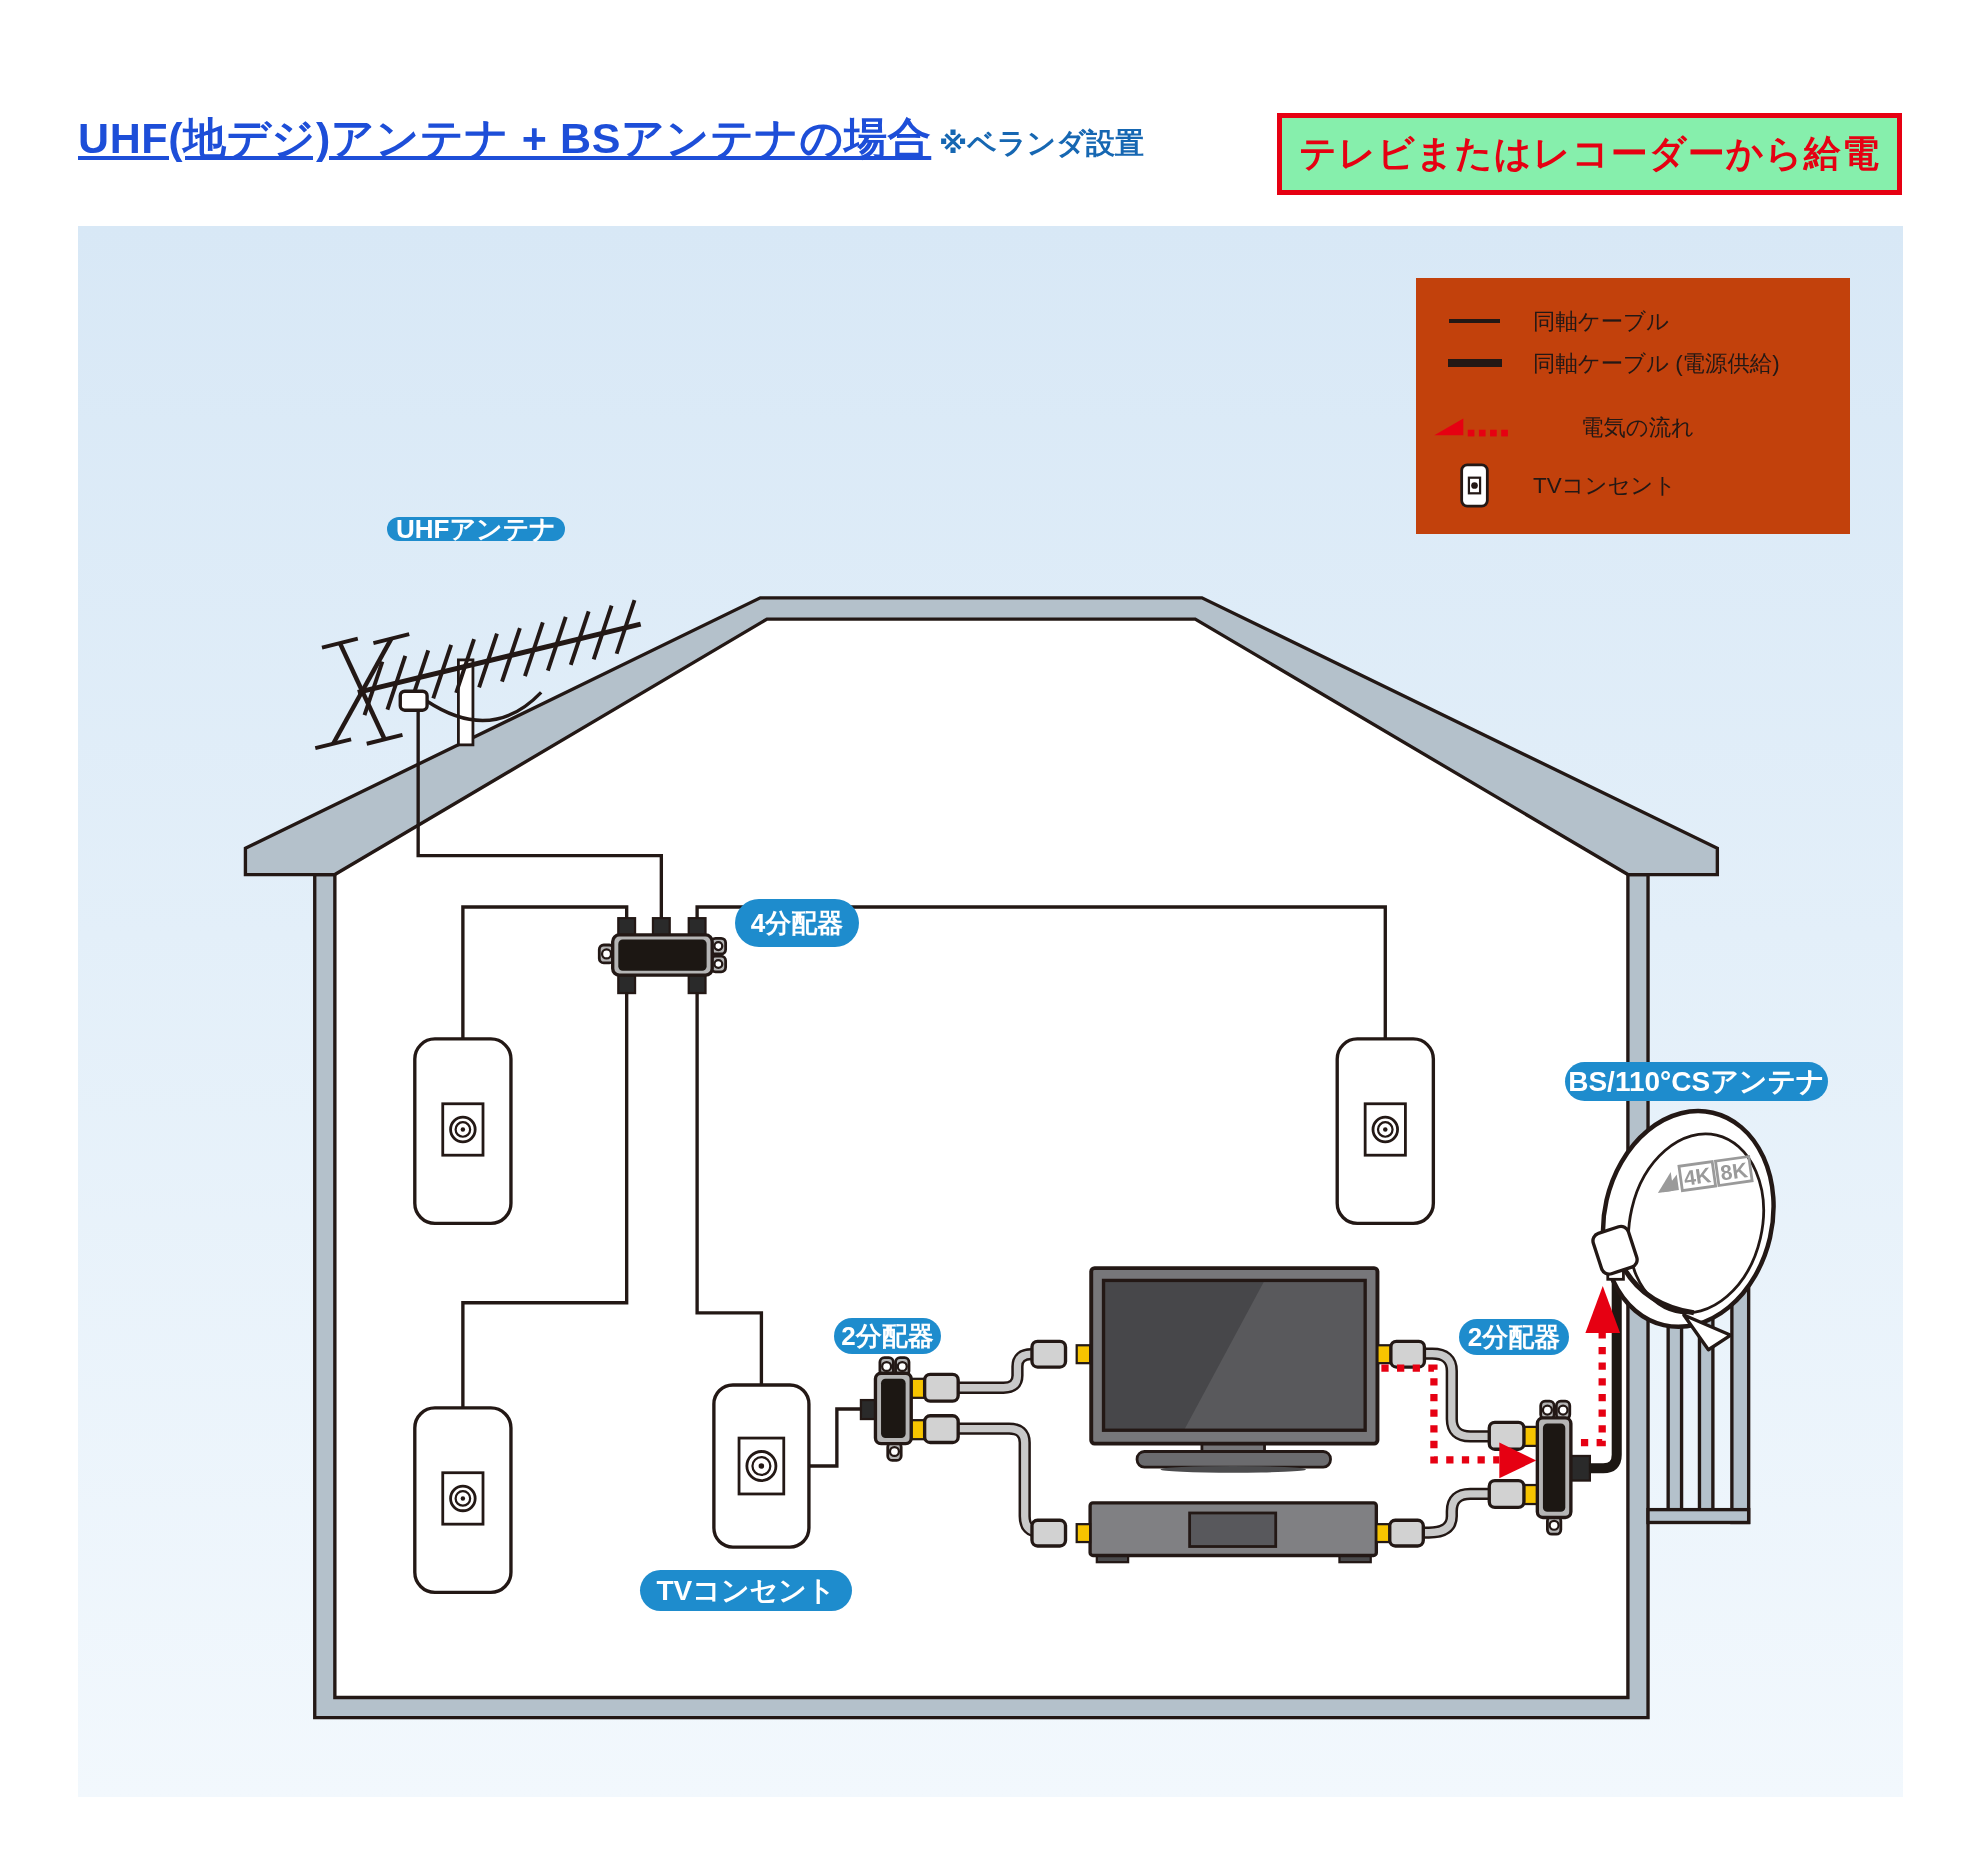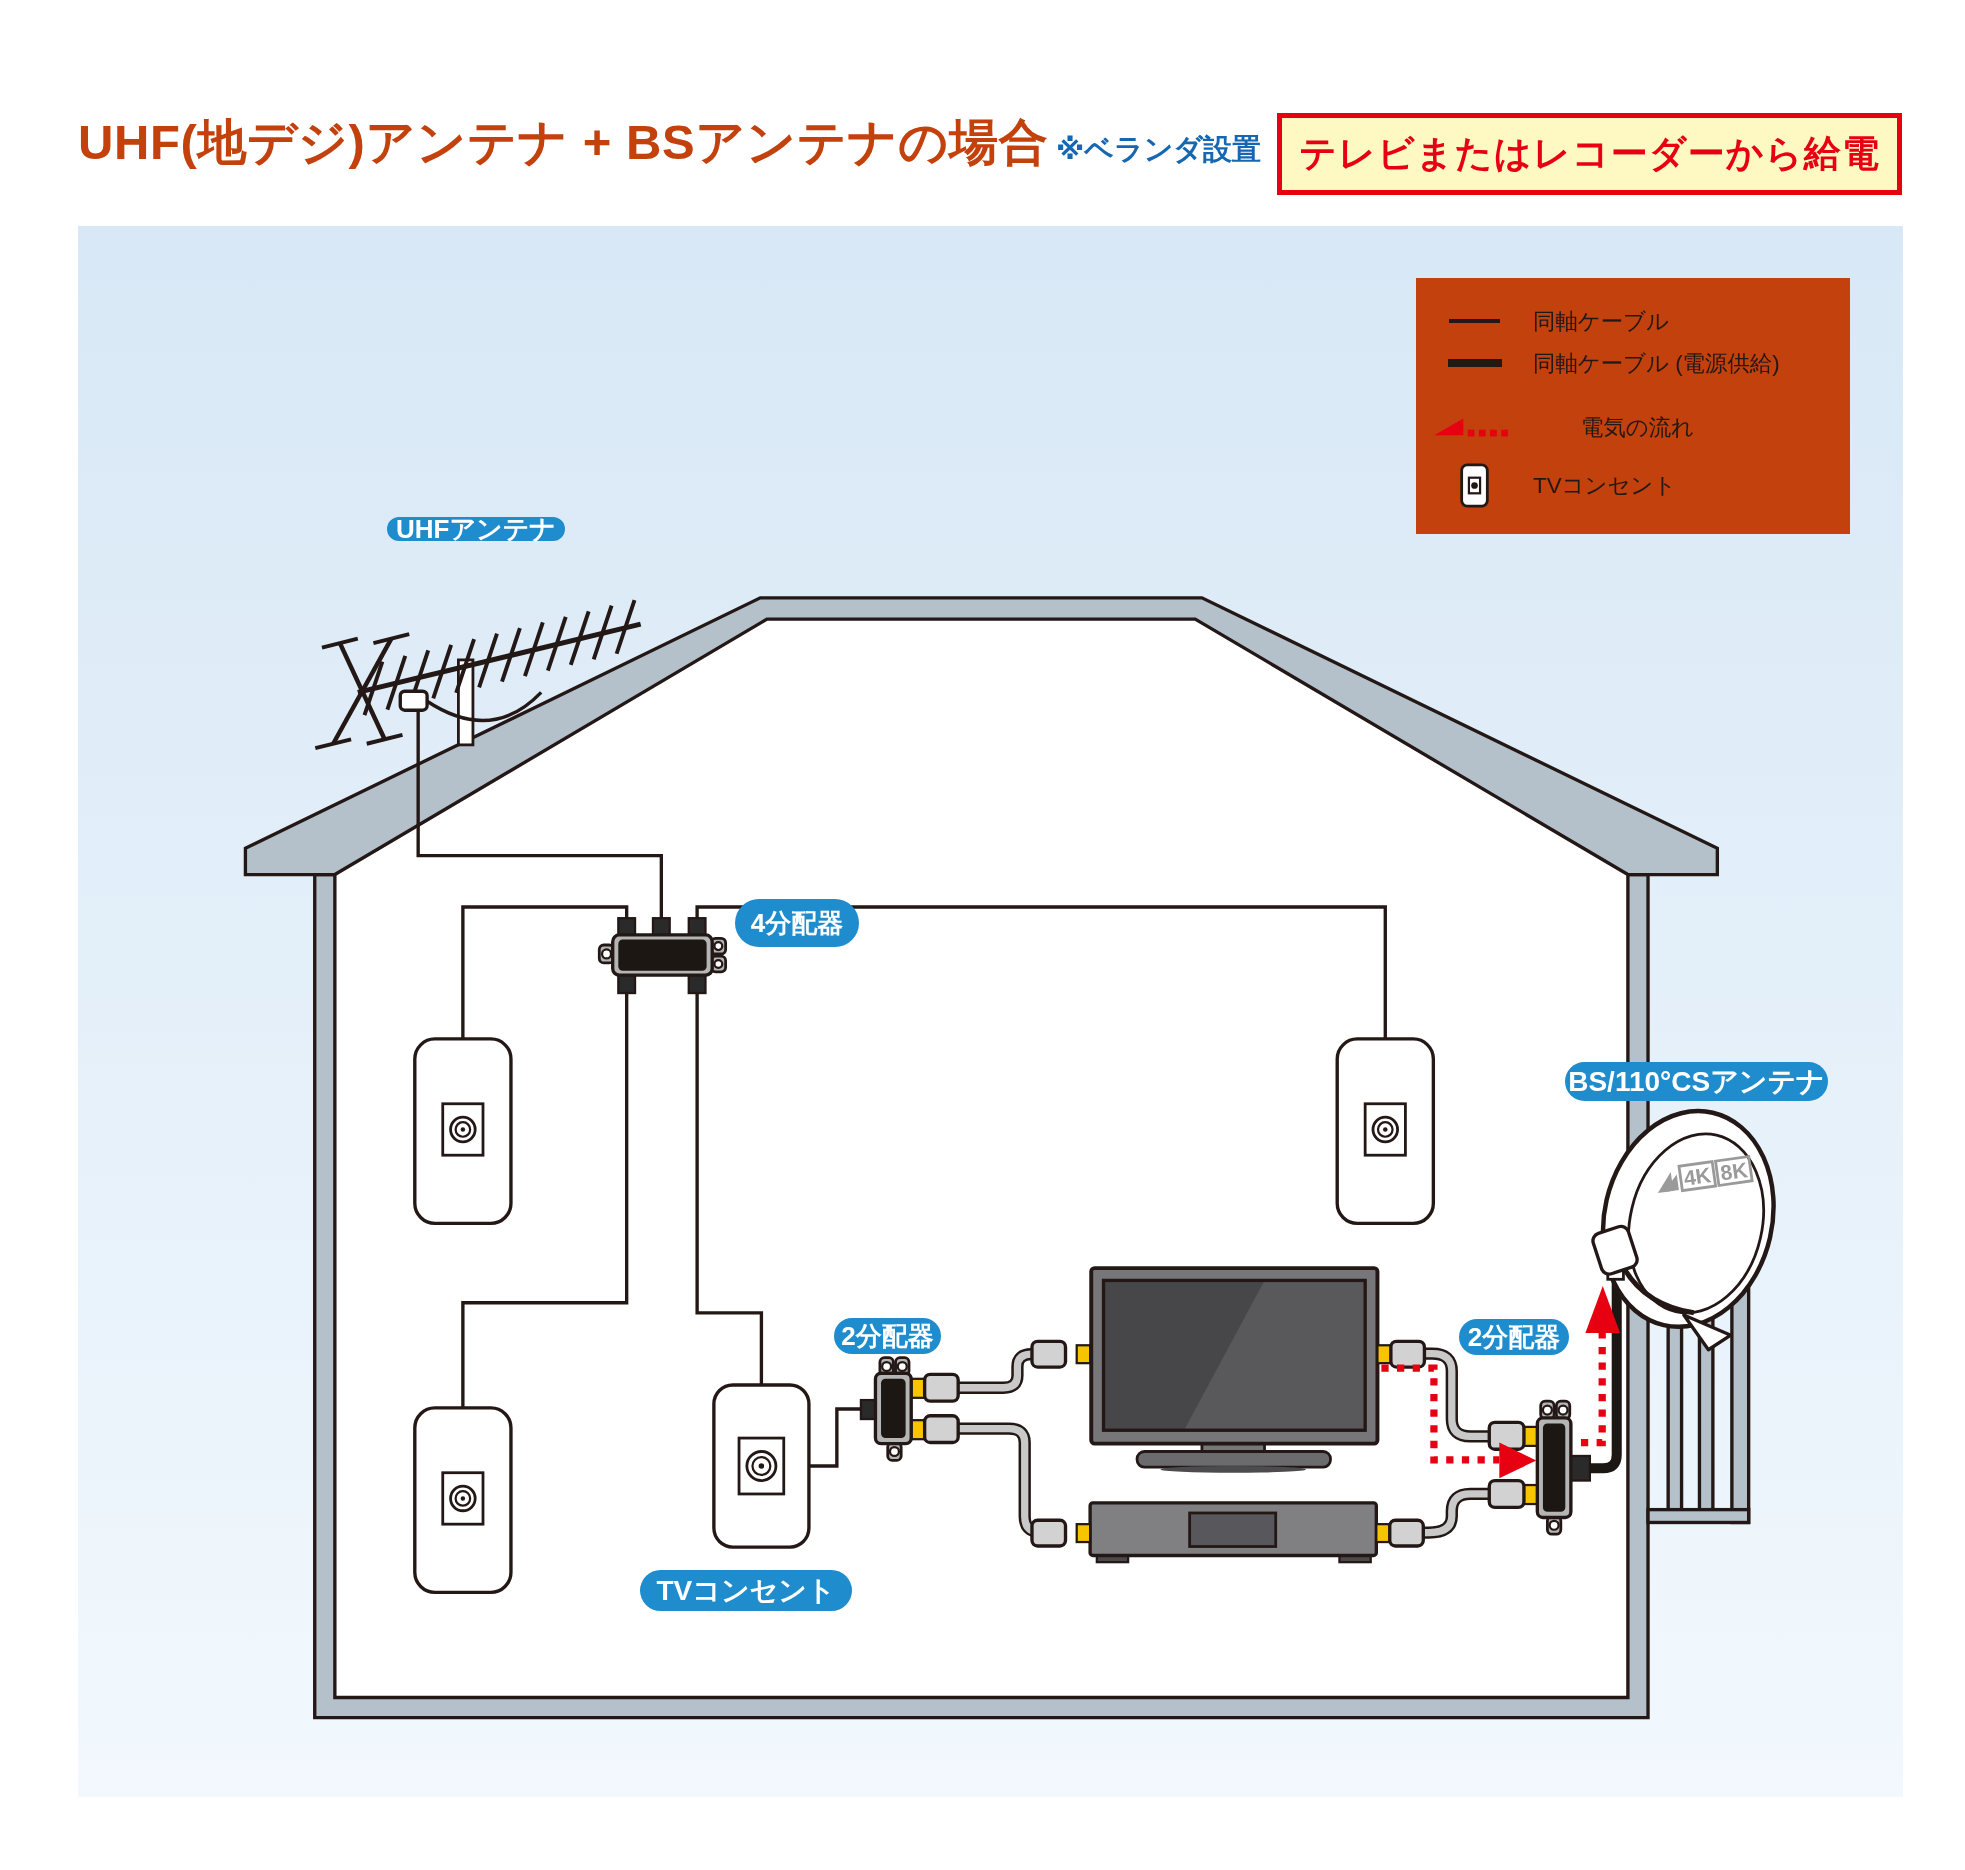--- a/index.html
+++ b/index.html
@@ -1,24 +1,24 @@
 <!DOCTYPE html>
 <html style="font-size:9px"><head>
 <meta charset="utf-8">
 <style>
   html,body{margin:0;padding:0;background:#ffffff;}
   body{width:1965px;height:1871px;position:relative;font-family:"Liberation Sans","DejaVu Sans",sans-serif;}
   .stage{position:absolute;left:0;top:0;width:1965px;height:1871px;overflow:hidden;}
   .diagram-bg{position:absolute;left:78px;top:226px;width:1825px;height:1571px;
     background:linear-gradient(180deg,#d8e8f6 0%,#e3eff9 45%,#f2f8fd 100%);}
   .title-row{position:absolute;left:78px;top:110px;display:flex;align-items:baseline;gap:7.8px;}
-  .title-main{font-size:49px;font-weight:bold;color:#c2410c;letter-spacing:0.6px;}
+  .title-main{font-size:43px;font-weight:bold;color:#1d4ed8;letter-spacing:0.6px;text-decoration:underline;}
   .title-note{font-size:29px;font-weight:bold;color:#1667b2;margin-top:9px;}
   .power-note{position:absolute;left:1277px;top:113px;width:625px;height:82px;
-    background:#fef9c3;border:5px solid #e60012;box-sizing:border-box;
+    background:#86efac;border:5px solid #e60012;box-sizing:border-box;
     display:flex;align-items:center;justify-content:center;}
   .power-note span{font-size:37px;font-weight:bold;color:#e60012;letter-spacing:1.1px;}
   .legend{position:absolute;left:1416px;top:278px;width:434px;height:256px;background:#c2410c;}
   .legend-row{position:absolute;left:0;width:100%;height:50px;display:flex;align-items:center;}
   .legend-icon{width:117px;display:flex;align-items:center;justify-content:center;flex:0 0 117px;}
   .legend-label{font-size:22.4px;color:#231815;}
   .line-thin{width:51px;height:3.4px;background:#231815;}
   .line-thick{width:54px;height:7.8px;background:#231815;}
   .pill{position:absolute;background:#1e8ccd;color:#ffffff;border-radius:559px;
     display:flex;align-items:center;justify-content:center;font-weight:bold;white-space:nowrap;}

